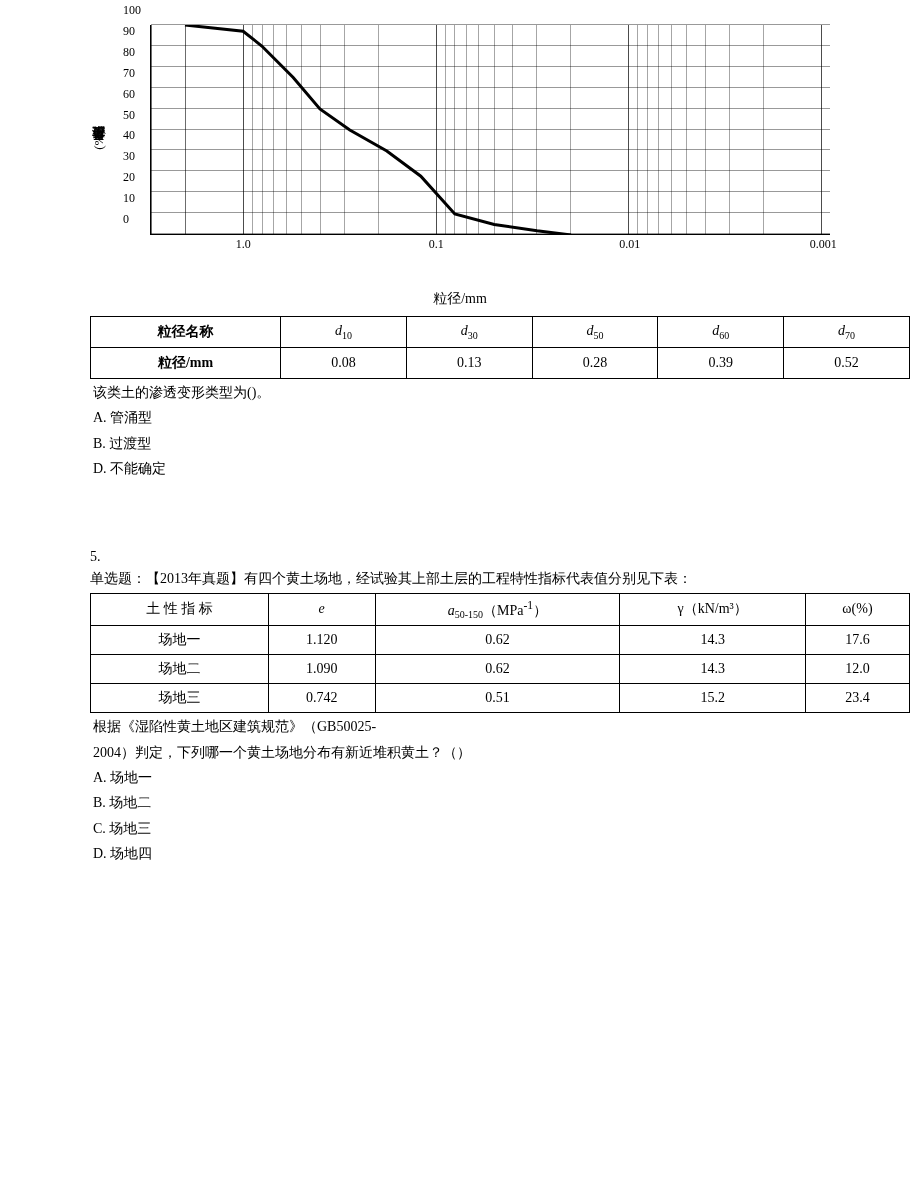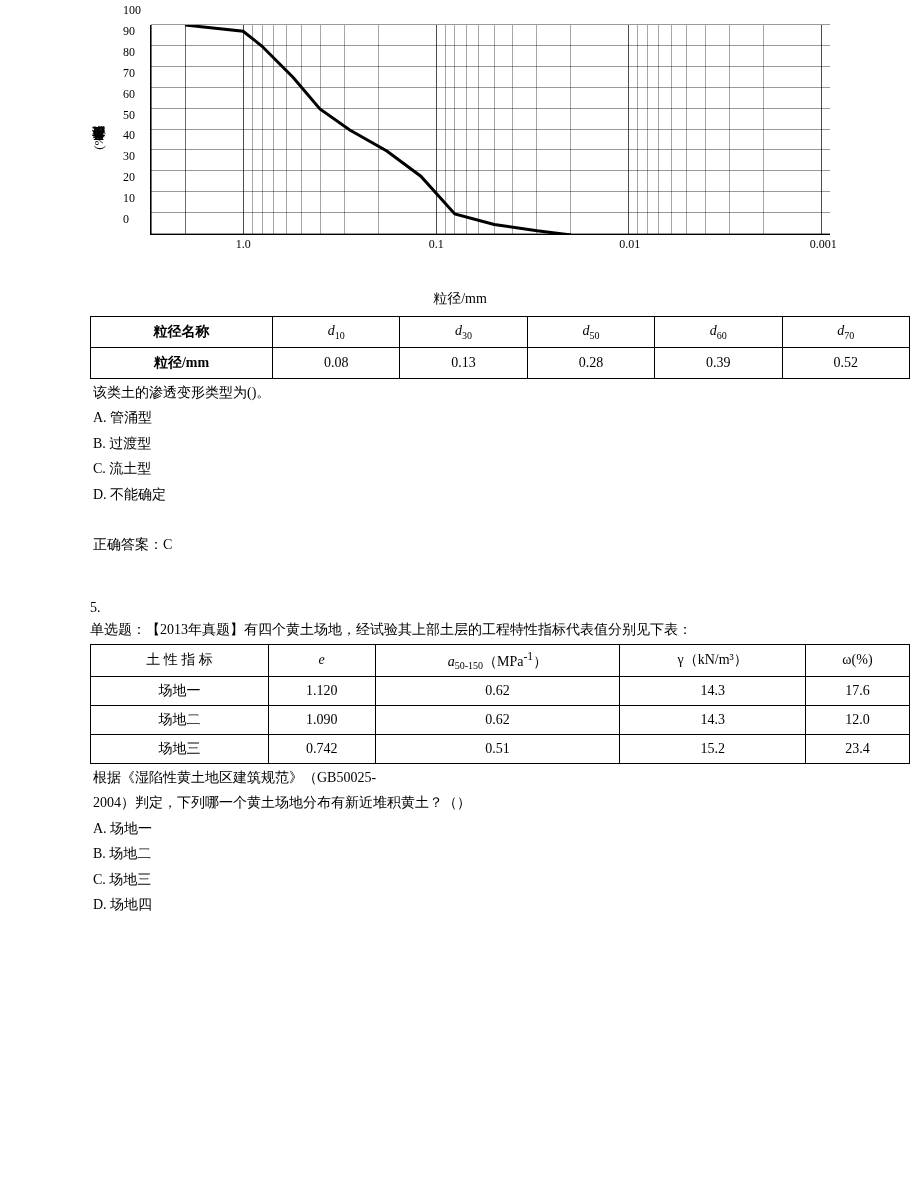--- a/index.html
+++ b/index.html
@@ -83,21 +83,21 @@
       left: 0;
       pointer-events: none;
     }
     .data-table {
       border-collapse: collapse;
       margin: 0 0 0 90px;
       width: 820px;
     }
     .data-table td, .data-table th {
       border: 1px solid #000;
-      padding: 6px 24px;
+      padding: 6px 18px;
       text-align: center;
       font-size: 14px;
       font-weight: normal;
     }
     .data-table th:first-child, .data-table td:first-child {
       font-weight: bold;
     }
     .data-table-2 {
       border-collapse: collapse;
       margin: 2px 0 0 90px;
@@ -227,24 +227,22 @@
     <td>0.39</td>
     <td>0.52</td>
   </tr>
 </tbody>
   </table>
 
 <div class="text-block">
   <p>该类土的渗透变形类型为()。</p>
   <p>A. 管涌型</p>
   <p>B. 过渡型</p>
-  <p>C. 流土型</p>
   <p>D. 不能确定</p>
   <br>
-  <p>正确答案：C</p>
 </div>
 
 <div class="question-block">
   <p>5.</p>
   <p>单选题：【2013年真题】有四个黄土场地，经试验其上部土层的工程特性指标代表值分别见下表：</p>
 </div>
 
 <table class="data-table-2">
   <tbody>
       <tr>

